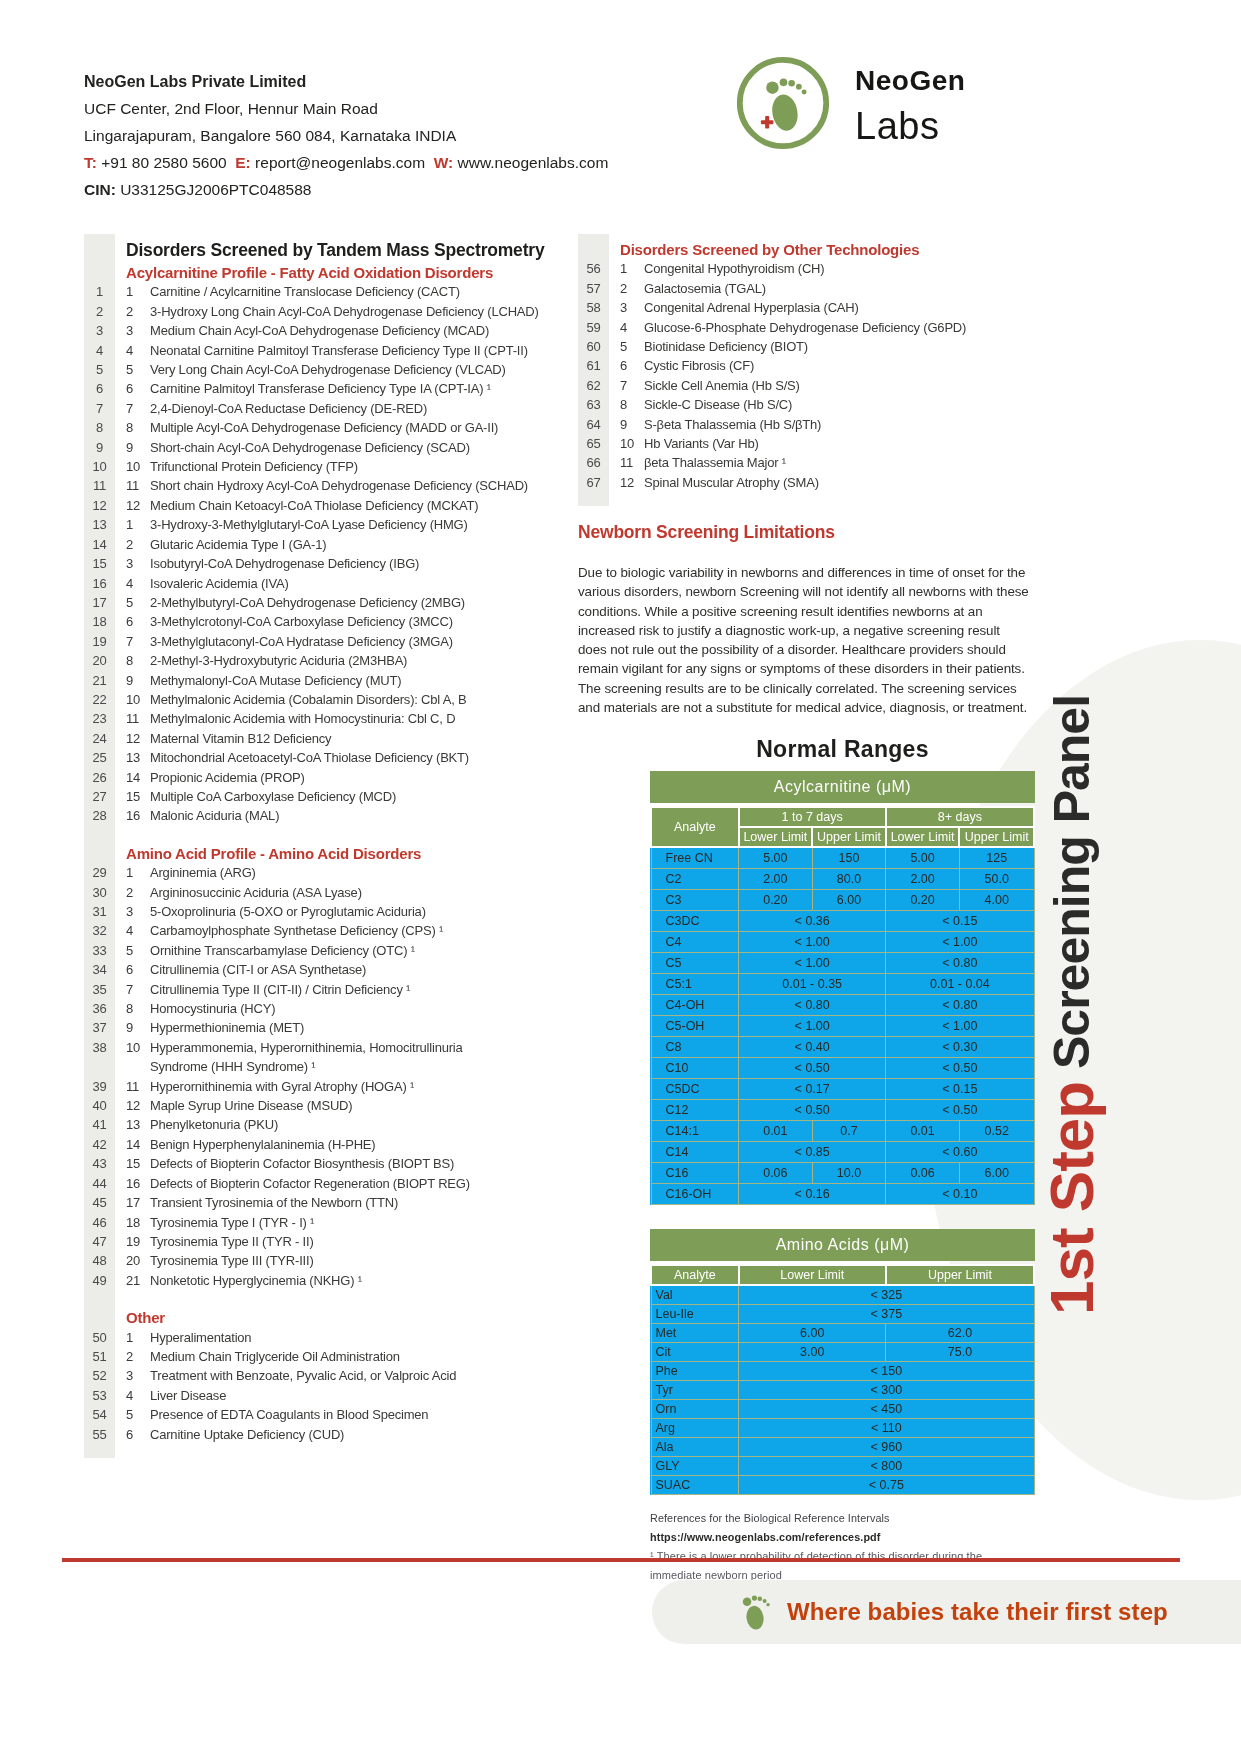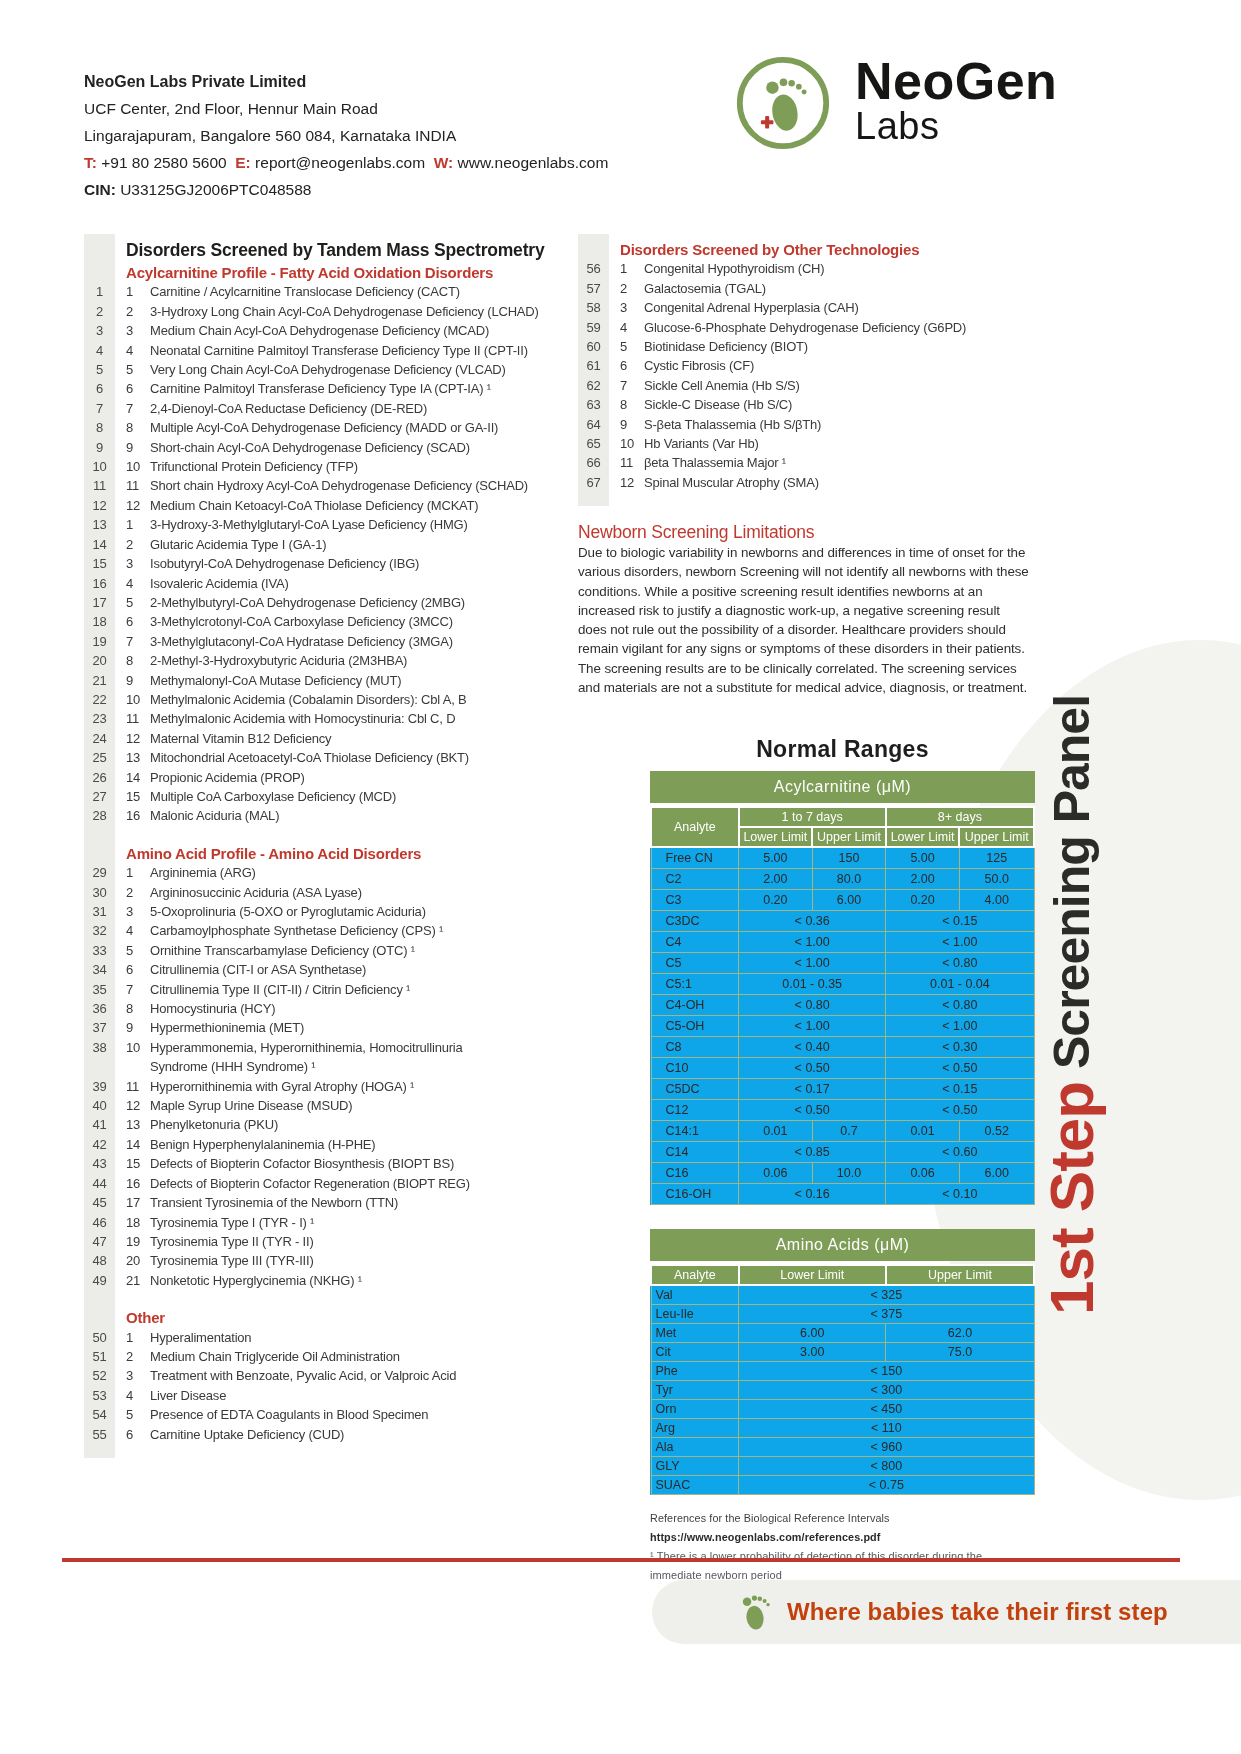--- a/index.html
+++ b/index.html
@@ -20,39 +20,39 @@
   
   .bg-blob{position:absolute;left:920px;top:640px;width:560px;height:860px;
     border-radius:50%;background:#F3F3F0;z-index:0;}
 
   
   .hdr{position:absolute;left:84px;top:68px;z-index:2;font-size:15.5px;line-height:27px;color:#232321;}
   .hdr .company{font-weight:bold;font-size:16px;}
   .hdr .lbl{font-weight:bold;}
   .hdr .lbl.red{color:var(--red);}
   .logo{position:absolute;left:735px;top:55px;z-index:2;display:flex;align-items:center;gap:24px;}
-  .logo-text .nm{font-size:52px;font-weight:bold;color:#161614;line-height:46px;letter-spacing:0.5px;}
+  .logo-text .nm{font-size:28px;font-weight:bold;color:#161614;line-height:46px;letter-spacing:0.5px;}
   .logo-text .sub{font-size:38px;font-weight:500;color:#161614;line-height:44px;letter-spacing:0.5px;}
 
   
   .col-left{position:absolute;left:84px;top:240px;width:478px;z-index:2;}
   .col-right{position:absolute;left:578px;top:240px;width:462px;z-index:2;}
   .strip{position:absolute;left:0;top:-6px;bottom:-14px;width:31px;background:var(--strip);z-index:-1;}
   .list-wrap{position:relative;}
   .col-title{font-size:17.5px;font-weight:bold;color:var(--ink);padding-left:42px;line-height:21px;margin-bottom:2px;letter-spacing:-0.2px;white-space:nowrap;}
   .list-row{display:flex;align-items:flex-start;line-height:19.4px;font-size:13px;letter-spacing:-0.2px;color:#3A3A38;}
   .list-row .gno{flex:none;width:31px;text-align:center;color:#4A4A48;}
   .list-row .lno{flex:none;width:24px;margin-left:11px;color:#3A3A38;}
   .list-row .txt{flex:1;white-space:nowrap;}
   .sec-row{margin-top:18px;}
   .sec-row.first{margin-top:0;}
   .sec-head{font-size:15px;font-weight:bold;color:var(--red);margin-left:11px;white-space:nowrap;letter-spacing:-0.2px;text-align:right;}
 
   
-  .lim-title{font-size:17.5px;font-weight:normal;color:var(--red);margin-top:30px;margin-bottom:0;letter-spacing:-0.2px;}
+  .lim-title{font-size:17.5px;font-weight:bold;color:var(--red);margin-top:30px;margin-bottom:20px;letter-spacing:-0.2px;}
   .lim-body{font-size:13.4px;line-height:19.2px;color:#2F2F2D;letter-spacing:-0.1px;width:452px;}
 
   
   .nr-wrap{position:absolute;left:650px;top:736px;width:385px;z-index:2;}
   .nr-heading{font-size:23px;font-weight:bold;text-align:center;color:var(--ink);margin-bottom:8px;letter-spacing:0.3px;}
   .tbl-title{background:var(--green);color:#fff;text-align:center;font-size:16px;padding:7px 0;letter-spacing:0.5px;}
   table{border-collapse:collapse;width:100%;margin-top:3px;background:#0ea5e9;}
   thead th{background:var(--green);color:#fff;font-weight:normal;font-size:12.5px;border:2px solid #fff;padding:2px 3px;line-height:14px;}
   tbody td{font-size:12.5px;padding:3px 4px;border:1px solid var(--hair);text-align:center;color:#2A2A28;}
   tbody td.an{text-align:left;padding-left:14px;}

